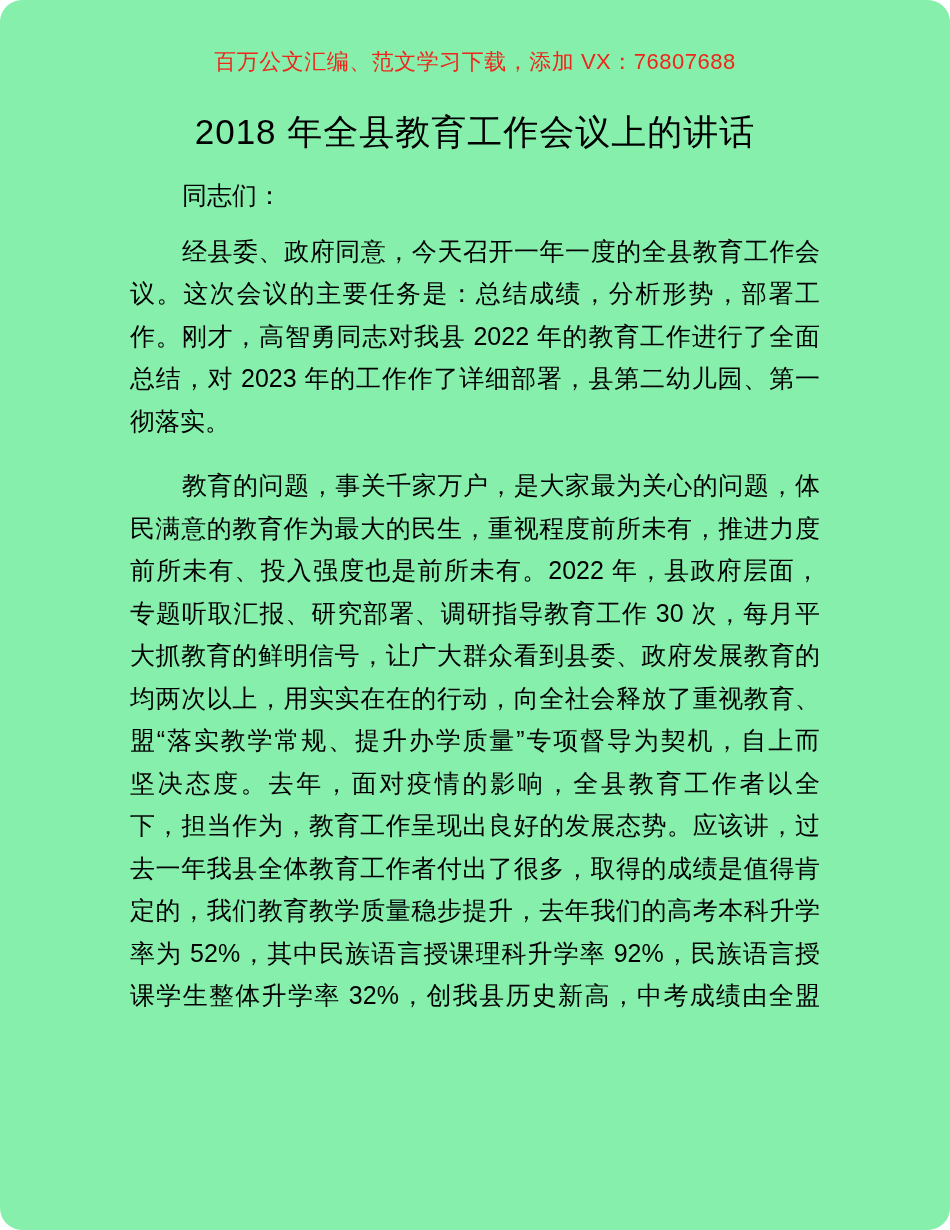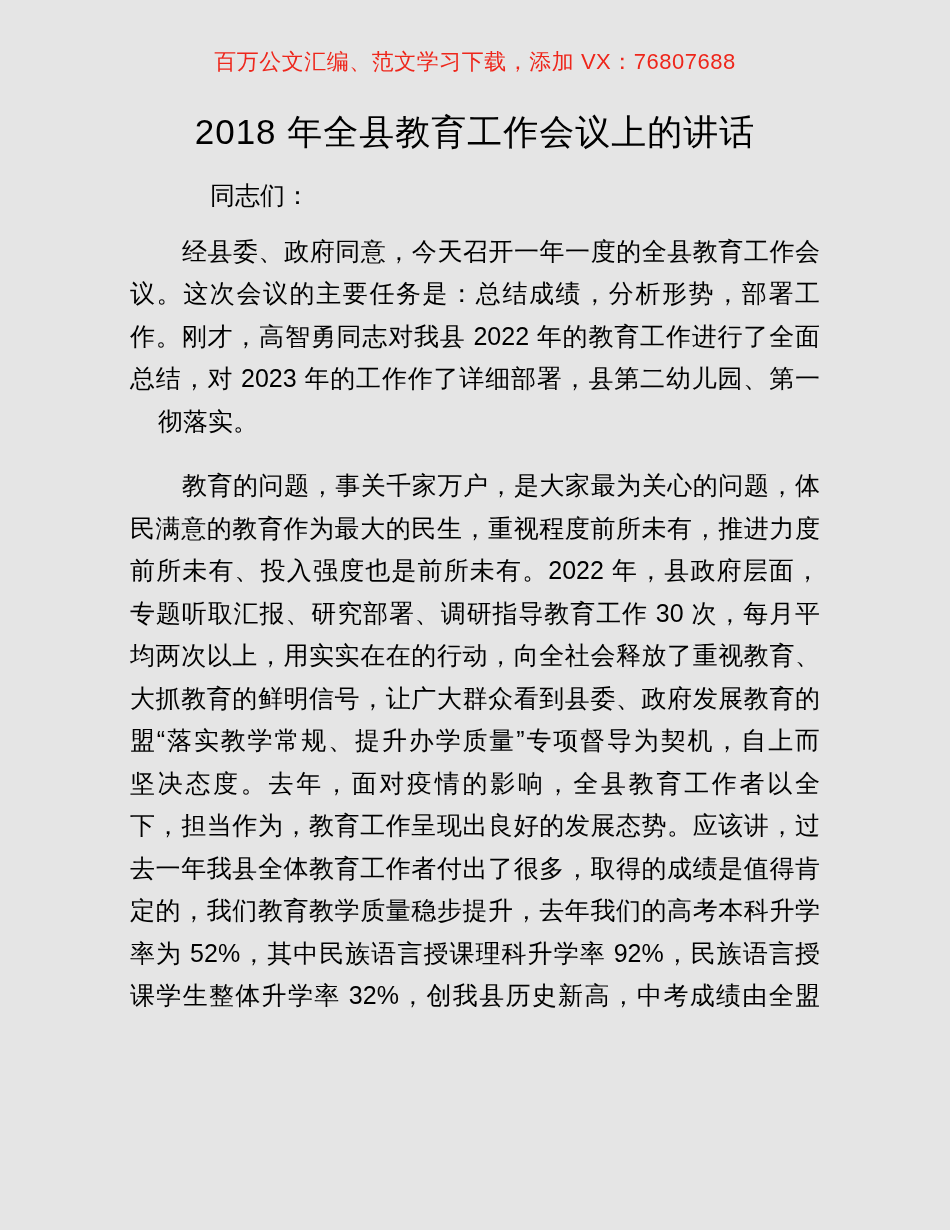--- a/index.html
+++ b/index.html
@@ -48,50 +48,49 @@
   .line {
     text-align: justify;
     text-align-last: justify;
     white-space: nowrap;
   }
   .line.first {
     text-indent: 52px;
   }
   .line.last {
     text-align-last: left;
-    margin-left: 28px;
   }
   .line.last-just {
     text-align-last: justify;
   }
 </style>
 </head>
 <body style="background: rgb(255, 255, 255);">
 
-<div class="page" style="color: rgb(0, 0, 0); background: #e5e5e5;">
+<div class="page" style="color: rgb(0, 0, 0); background: #86efac; border-radius: 22px;">
   <div class="watermark" style="color: rgb(238, 38, 27);">百万公文汇编、范文学习下载，添加 VX：76807688</div>
   <h1 class="title">2018 年全县教育工作会议上的讲话</h1>
   <div class="doc-body">
       <div class="para">
         <div class="line first last">同志们：</div>
       </div>
       <div class="para">
         <div class="line first">经县委、政府同意，今天召开一年一度的全县教育工作会</div>
         <div class="line">议。这次会议的主要任务是：总结成绩，分析形势，部署工</div>
         <div class="line">作。刚才，高智勇同志对我县 2022 年的教育工作进行了全面</div>
         <div class="line">总结，对 2023 年的工作作了详细部署，县第二幼儿园、第一</div>
         <div class="line last">彻落实。</div>
       </div>
       <div class="para">
         <div class="line first">教育的问题，事关千家万户，是大家最为关心的问题，体</div>
         <div class="line">民满意的教育作为最大的民生，重视程度前所未有，推进力度</div>
         <div class="line">前所未有、投入强度也是前所未有。2022 年，县政府层面，</div>
         <div class="line">专题听取汇报、研究部署、调研指导教育工作 30 次，每月平</div>
+        <div class="line">大抓教育的鲜明信号，让广大群众看到县委、政府发展教育的</div>
         <div class="line">均两次以上，用实实在在的行动，向全社会释放了重视教育、</div>
-        <div class="line">大抓教育的鲜明信号，让广大群众看到县委、政府发展教育的</div>
         <div class="line">盟“落实教学常规、提升办学质量”专项督导为契机，自上而</div>
         <div class="line">坚决态度。去年，面对疫情的影响，全县教育工作者以全</div>
         <div class="line">下，担当作为，教育工作呈现出良好的发展态势。应该讲，过</div>
         <div class="line">去一年我县全体教育工作者付出了很多，取得的成绩是值得肯</div>
         <div class="line">定的，我们教育教学质量稳步提升，去年我们的高考本科升学</div>
         <div class="line">率为 52%，其中民族语言授课理科升学率 92%，民族语言授</div>
         <div class="line last-just">课学生整体升学率 32%，创我县历史新高，中考成绩由全盟</div>
       </div>
     </div>
 </div>

